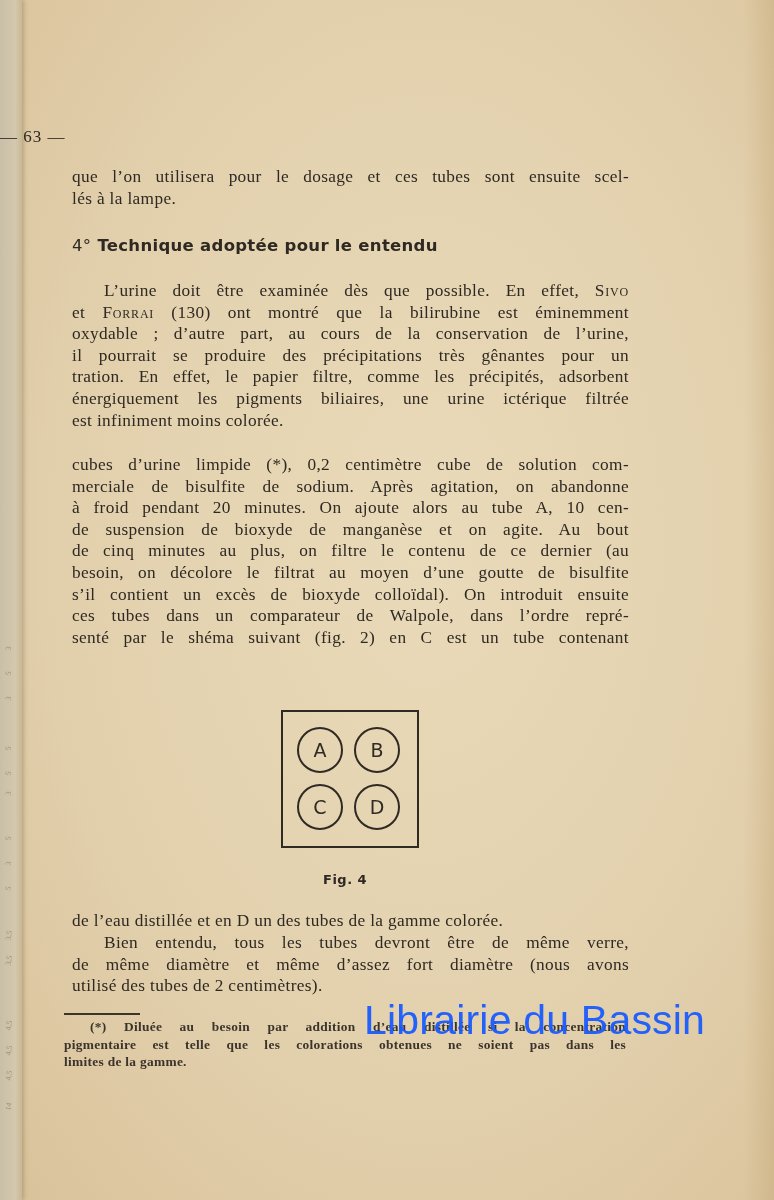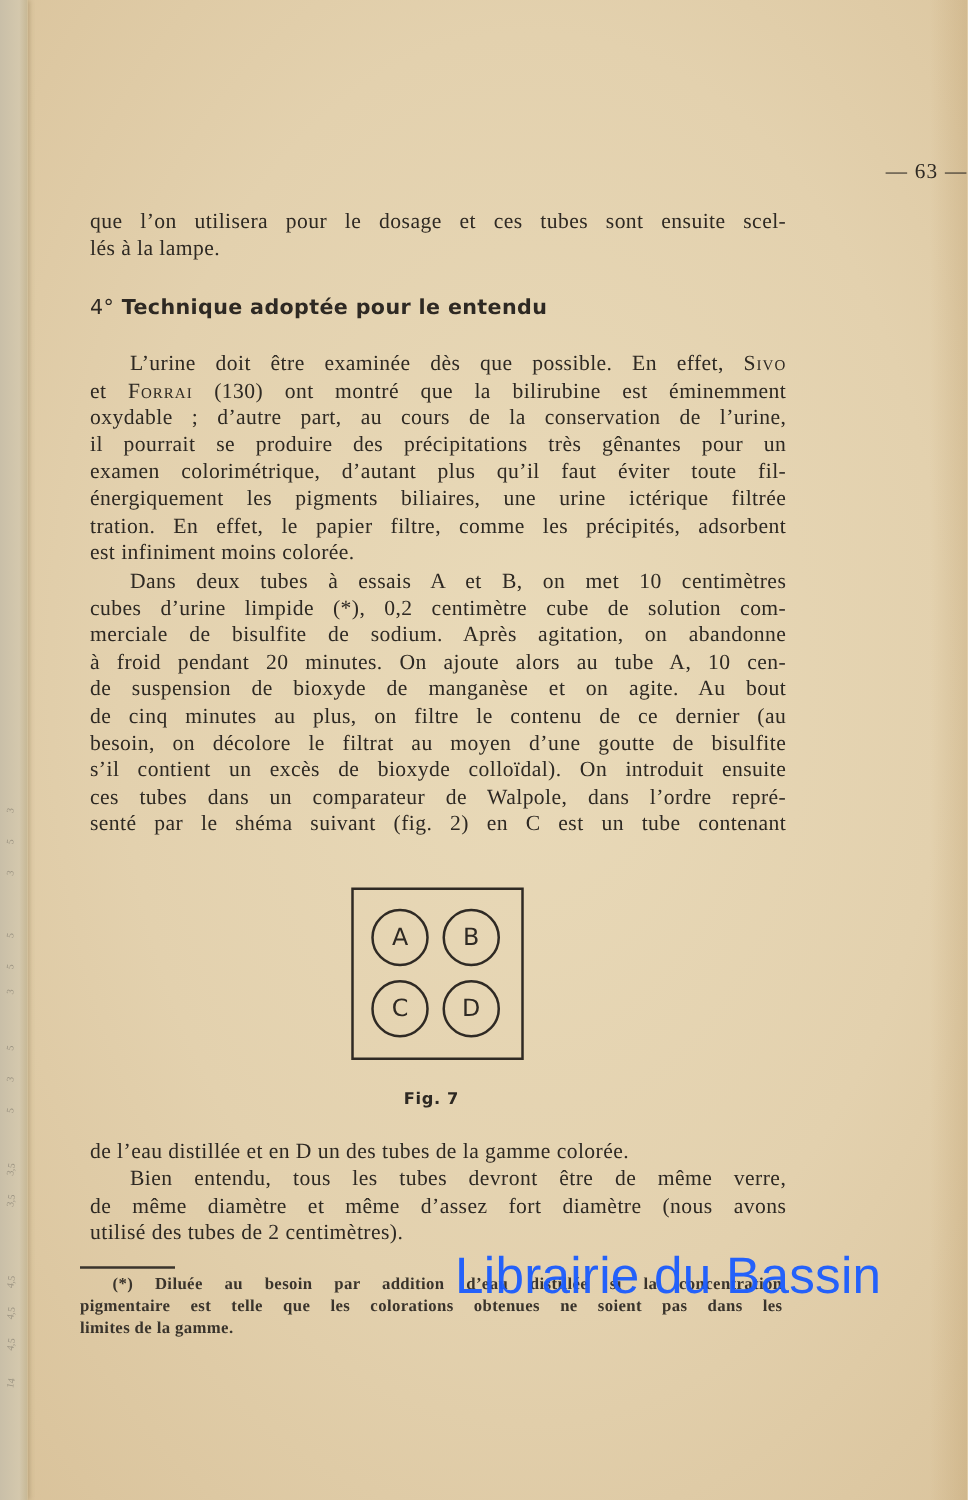--- a/index.html
+++ b/index.html
@@ -21,21 +21,21 @@
   }
   .edge-mark {
     position: absolute; left: 3px; width: 12px; font-size: 8px; color: #8c8576;
     font-family: "Liberation Serif", serif; transform: rotate(-80deg); opacity: .75;
   }
   .right-shade {
     position: absolute; right: 0; top: 0; width: 30px; height: 1200px;
     background: linear-gradient(to right, rgba(0,0,0,0), rgba(160,120,60,0.18));
   }
   .folio {
-    position: absolute; top: 127px; left: 0; width: 774px; text-align: right;
+    position: absolute; top: 127px; left: 0; width: 774px; text-align: left;
     font-family: "Liberation Serif", serif; font-size: 17px; letter-spacing: 1px;
   }
   .text {
     position: absolute; left: 72px; width: 557px;
     font-family: "Liberation Serif", serif; font-size: 17.3px; line-height: 21.6px;
     text-align: justify; letter-spacing: 0.35px;
   }
   .text .line { display: block; text-align: justify; text-align-last: justify; white-space: nowrap; }
   .text .line.last { text-align-last: left; }
   .indent { padding-left: 32px; }
@@ -109,46 +109,44 @@
   <div class="heading">
     <span class="num">4°</span>
     <span>Technique adoptée pour le entendu</span>
   </div>
 
   <div class="text" style="top:280px">
     <span class="line indent"><span>L’urine doit être examinée dès que possible. En effet, </span><span class="sc">Sivo</span></span>
     <span class="line"><span>et </span><span class="sc">Forrai</span><span> (130) ont montré que la bilirubine est éminemment</span></span>
     <span class="line">oxydable ; d’autre part, au cours de la conservation de l’urine,</span>
     <span class="line">il pourrait se produire des précipitations très gênantes pour un</span>
-    <span class="line">examen colorimétrique, d’autant plus qu’il faut éviter toute fil-</span>
+    <span class="line">tration. En effet, le papier filtre, comme les précipités, adsorbent</span>
     <span class="line">énergiquement les pigments biliaires, une urine ictérique filtrée</span>
-    <span class="line">tration. En effet, le papier filtre, comme les précipités, adsorbent</span>
     <span class="line last">est infiniment moins colorée.</span>
   </div>
 
   <div class="text" style="top:454px">
-    <span class="line indent">Dans deux tubes à essais A et B, on met 10 centimètres</span>
     <span class="line">cubes d’urine limpide (*), 0,2 centimètre cube de solution com-</span>
     <span class="line">merciale de bisulfite de sodium. Après agitation, on abandonne</span>
     <span class="line">à froid pendant 20 minutes. On ajoute alors au tube A, 10 cen-</span>
     <span class="line">de suspension de bioxyde de manganèse et on agite. Au bout</span>
     <span class="line">de cinq minutes au plus, on filtre le contenu de ce dernier (au</span>
     <span class="line">besoin, on décolore le filtrat au moyen d’une goutte de bisulfite</span>
     <span class="line">s’il contient un excès de bioxyde colloïdal). On introduit ensuite</span>
     <span class="line">ces tubes dans un comparateur de Walpole, dans l’ordre repré-</span>
     <span class="line">senté par le shéma suivant (fig. 2) en C est un tube contenant</span>
   </div>
 
   <div class="figure">
     <div class="tube" style="left:14px; top:15px">A</div>
     <div class="tube" style="left:71px; top:15px">B</div>
     <div class="tube" style="left:14px; top:72px">C</div>
     <div class="tube" style="left:71px; top:72px">D</div>
   </div>
-  <div class="fig-caption">Fig. 7</div>
+  <div class="fig-caption">Fig. 4</div>
 
   <div class="text" style="top:910px">
     <span class="line last">de l’eau distillée et en D un des tubes de la gamme colorée.</span>
   </div>
 
   <div class="text" style="top:932px">
     <span class="line indent">Bien entendu, tous les tubes devront être de même verre,</span>
     <span class="line">de même diamètre et même d’assez fort diamètre (nous avons</span>
     <span class="line last">utilisé des tubes de 2 centimètres).</span>
   </div>

